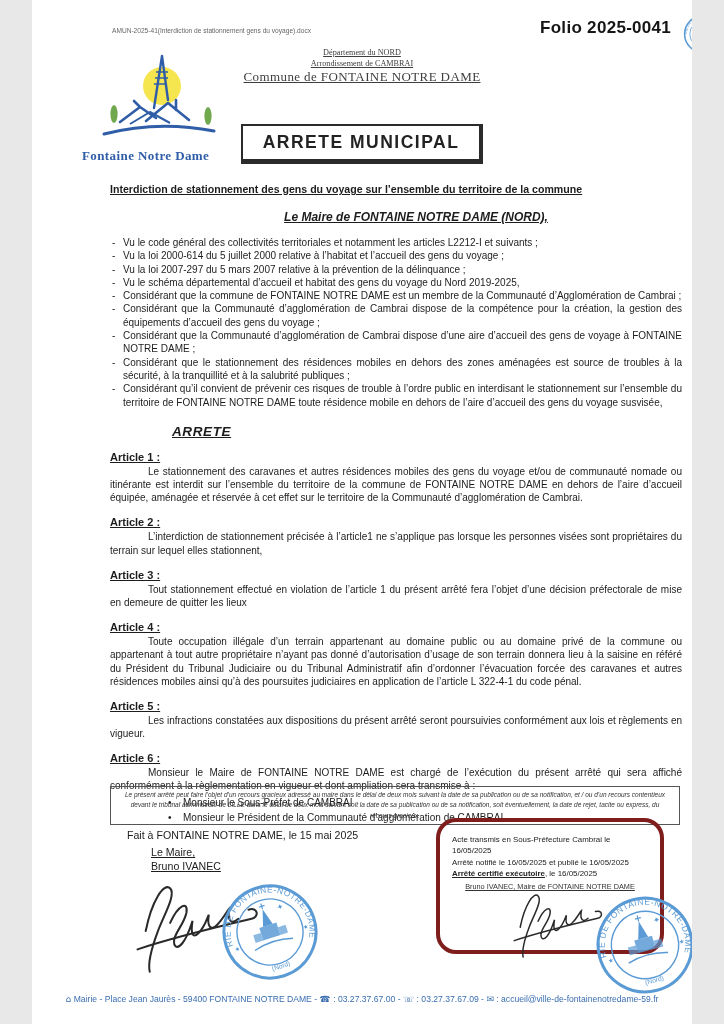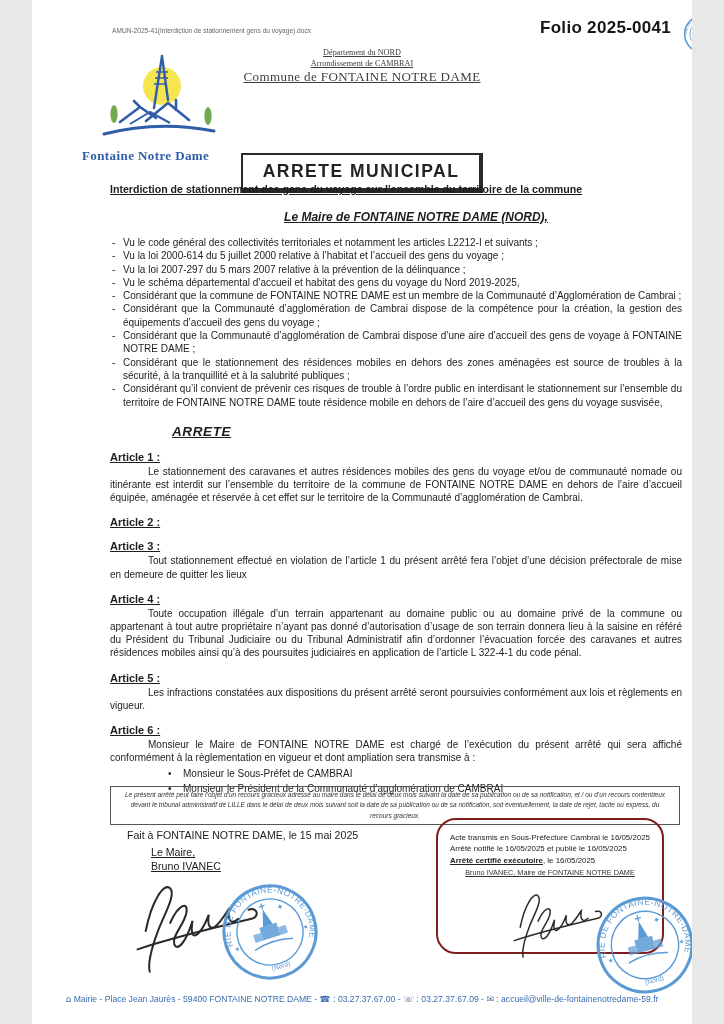--- a/index.html
+++ b/index.html
@@ -17,21 +17,21 @@
   .org-line-lg{font-size:13px;text-decoration:underline;line-height:1.3;letter-spacing:.4px;}
 
   
   .logo{position:absolute;top:50px;left:50px;width:200px;text-align:left;}
   .logo-caption{font-family:"Liberation Serif",serif;font-weight:bold;font-size:13px;
                 color:#2f5da8;letter-spacing:.4px;margin-top:-2px;}
 
   
   .title-wrap{position:absolute;top:124px;left:0;right:0;text-align:center;}
   .title-box{display:inline-block;border:2px solid #2b2b2b;border-right-width:4px;border-bottom-width:5px;
-             padding:6px 20px;font-size:17.5px;font-weight:bold;letter-spacing:1.5px;color:#222;margin-top:29px;}
+             padding:6px 20px;font-size:17.5px;font-weight:bold;letter-spacing:1.5px;color:#222;}
 
   
   .body-flow{position:absolute;top:183px;left:78px;width:572px;}
   .subject{font-size:10.6px;font-weight:bold;text-decoration:underline;}
   .maire-intro{margin:15px 0 0 40px;font-size:12px;font-weight:bold;font-style:italic;text-decoration:underline;text-align:center;}
   .vu-list{margin-top:12px;}
   .vu-item{position:relative;padding-left:13px;font-size:10px;line-height:1.33;text-align:justify;}
   .vu-item::before{content:"-";position:absolute;left:2px;top:0;}
   .arrete-heading{margin:15px 0 0 62px;font-size:13.5px;font-weight:bold;font-style:italic;
                   text-decoration:underline;letter-spacing:.6px;}
@@ -46,21 +46,21 @@
              border:1px solid #555;padding:3px 9px;font-size:6.5px;font-style:italic;
              text-align:center;line-height:1.6;color:#333;}
 
   
   .fait{position:absolute;top:829px;left:95px;font-size:10.6px;}
   .closing-sign{position:absolute;top:845px;left:101px;font-size:10.6px;line-height:1.35;}
   .closing-sign div{text-decoration:underline;padding-left:18px;}
 
   
   .cert-box{position:absolute;top:818px;left:404px;width:228px;height:136px;box-sizing:border-box;
-            border:2px solid #7f1d1d;border-radius:20px;padding:12px 12px 8px;font-size:7.9px;
+            border:4px solid #7f1d1d;border-radius:20px;padding:12px 12px 8px;font-size:7.9px;
             line-height:1.45;color:#222;background:transparent;}
   .cert-line4{margin-top:2px;text-align:center;font-size:7.3px;text-decoration:underline;color:#333;}
   .cert-bold{font-weight:bold;text-decoration:underline;}
 
   
   .sig-left{position:absolute;top:872px;left:86px;width:145px;height:112px;}
   .sig-right{position:absolute;top:884px;left:446px;width:150px;height:82px;}
   .stamp{color:#5b9bd5;}
   .stamp-left{position:absolute;top:882px;left:188px;width:100px;height:100px;transform:rotate(-18deg);}
   .stamp-right{position:absolute;top:894px;left:562px;width:102px;height:102px;transform:rotate(-15deg);}
@@ -131,20 +131,21 @@
     </div>
 
     <div class="arrete-heading">ARRETE</div>
 
     <div>
       <div class="article-title">Article 1 :</div>
       <p class="article-body">Le stationnement des caravanes et autres résidences mobiles des gens du voyage et/ou de communauté nomade ou itinérante est interdit sur l’ensemble du territoire de la commune de FONTAINE NOTRE DAME en dehors de l’aire d’accueil équipée, aménagée et réservée à cet effet sur le territoire de la Communauté d’agglomération de Cambrai.</p>
     </div>
     <div>
       <div class="article-title">Article 2 :</div>
+      <p class="article-body">L’interdiction de stationnement précisée à l’article1 ne s’applique pas lorsque les personnes visées sont propriétaires du terrain sur lequel elles stationnent,</p>
     </div>
     <div>
       <div class="article-title">Article 3 :</div>
       <p class="article-body">Tout stationnement effectué en violation de l’article 1 du présent arrêté fera l’objet d’une décision préfectorale de mise en demeure de quitter les lieux</p>
     </div>
     <div>
       <div class="article-title">Article 4 :</div>
       <p class="article-body">Toute occupation illégale d’un terrain appartenant au domaine public ou au domaine privé de la commune ou appartenant à tout autre propriétaire n’ayant pas donné d’autorisation d’usage de son terrain donnera lieu à la saisine en référé du Président du Tribunal Judiciaire ou du Tribunal Administratif afin d’ordonner l’évacuation forcée des caravanes et autres résidences mobiles ainsi qu’à des poursuites judiciaires en application de l’article L 322-4-1 du code pénal.</p>
     </div>
     <div>

